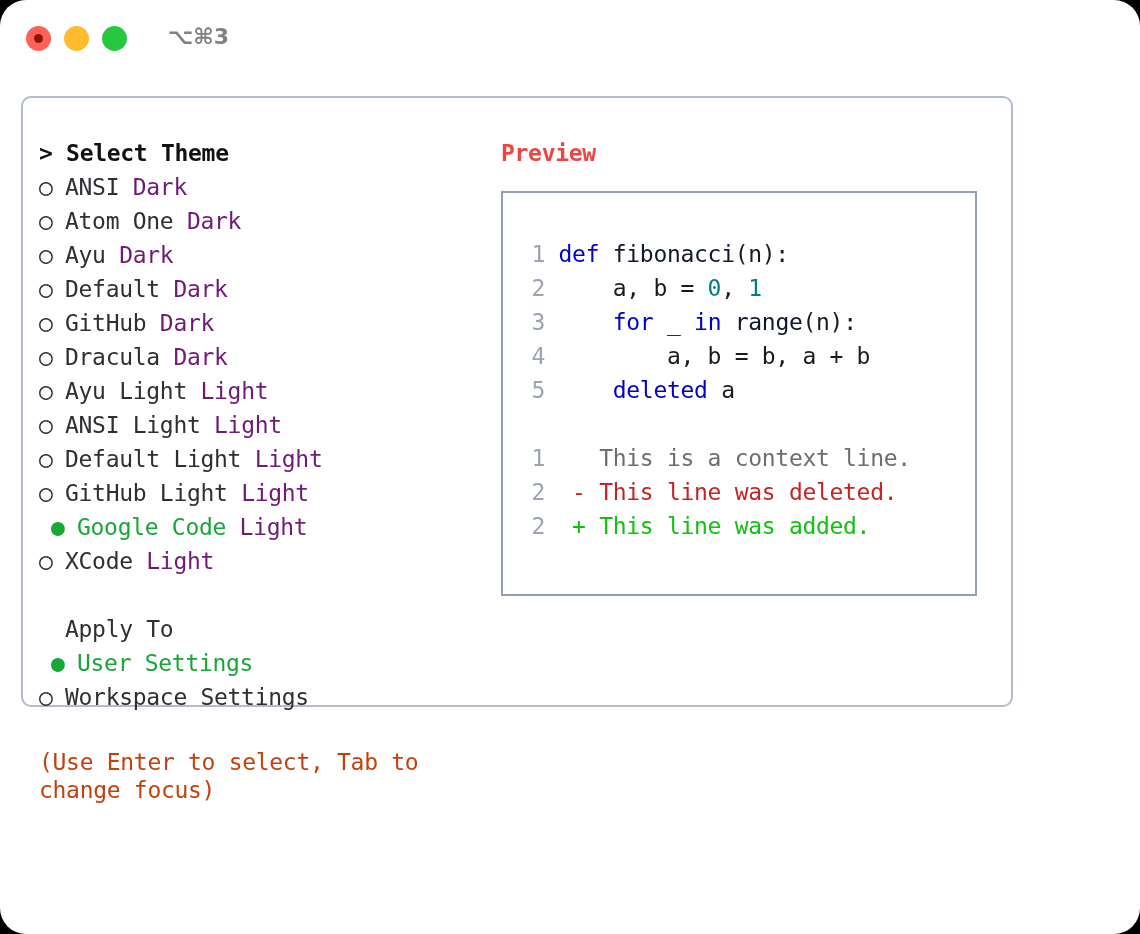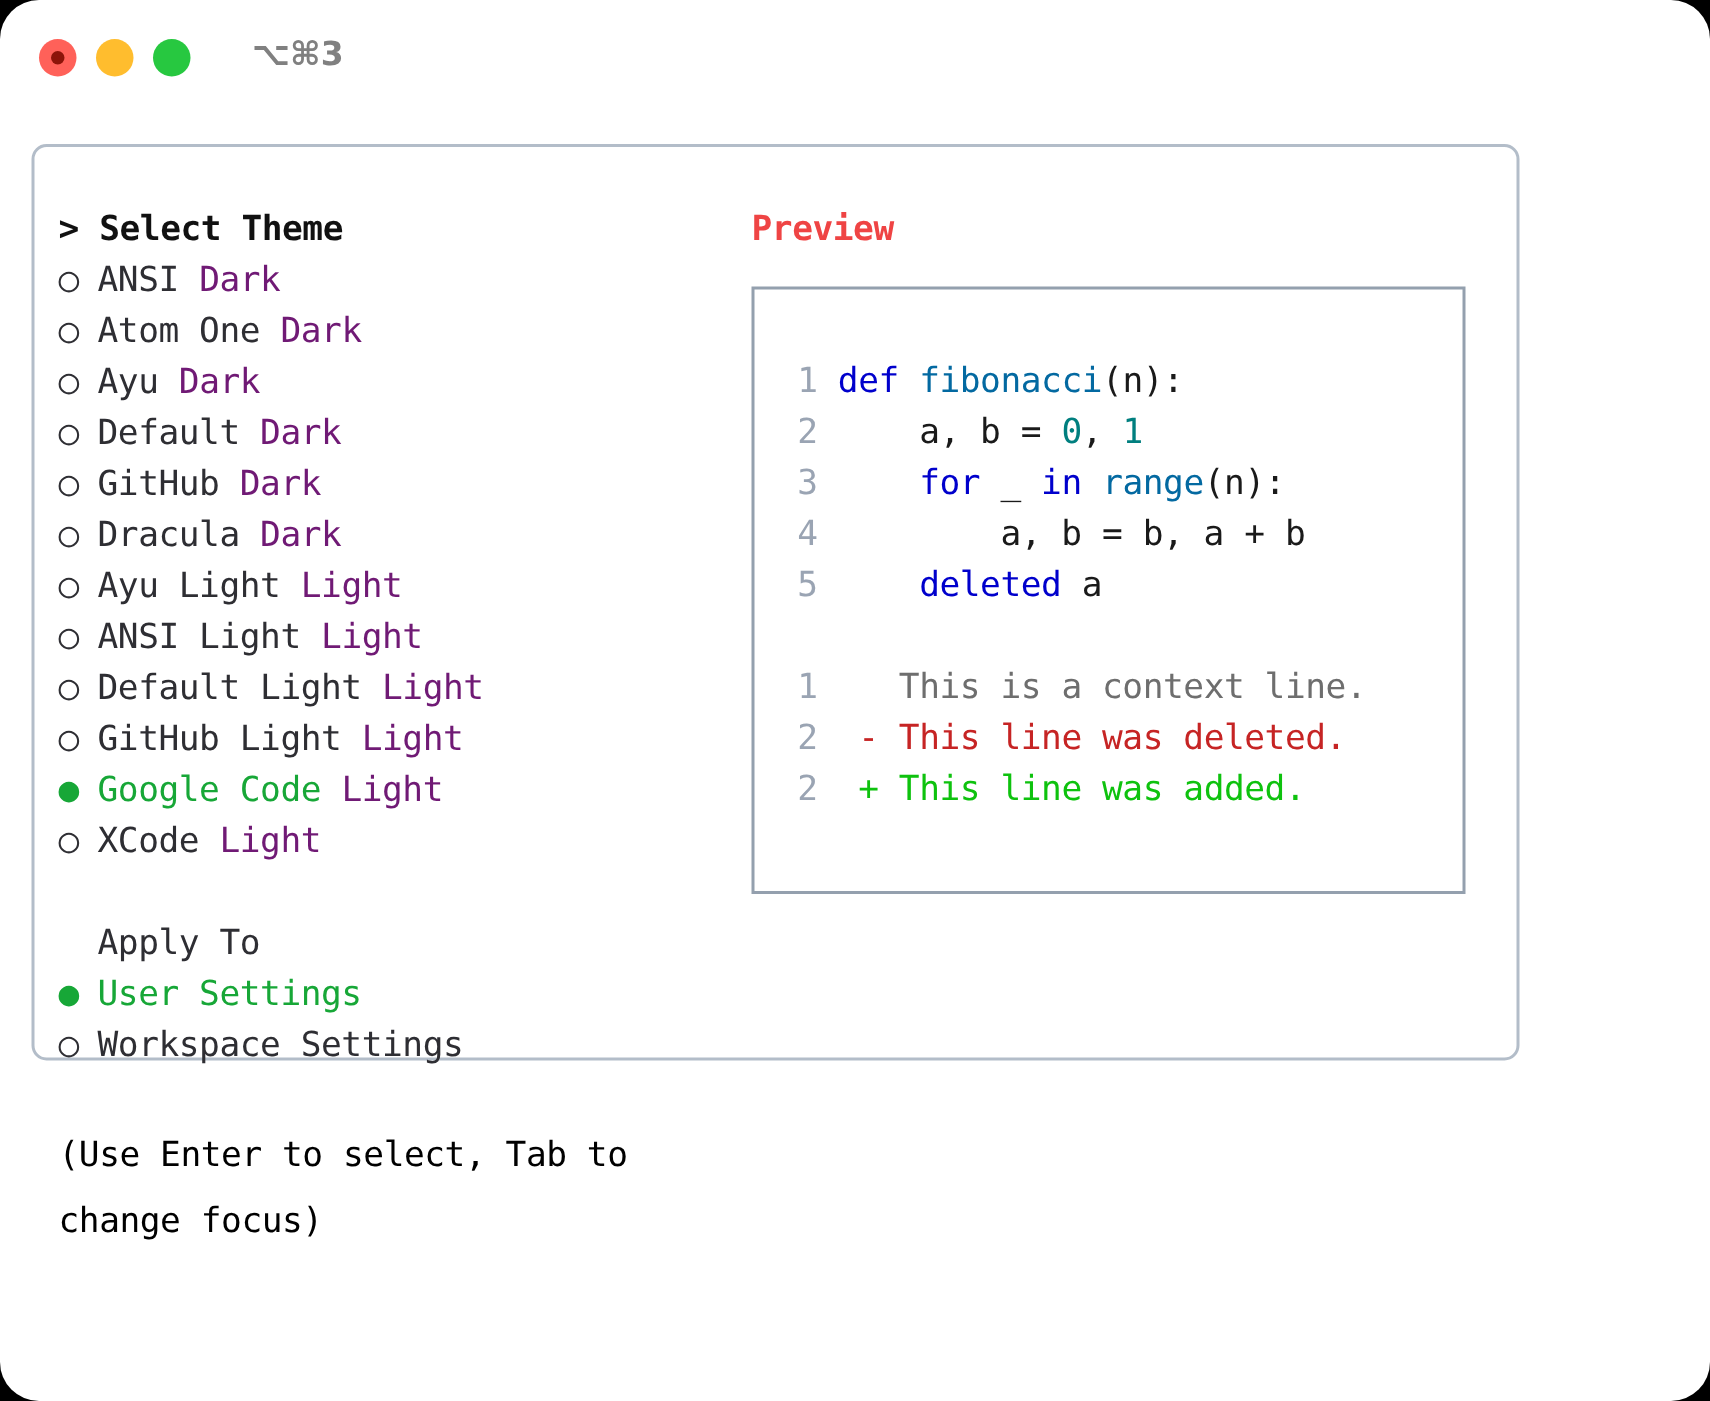--- a/index.html
+++ b/index.html
@@ -100,31 +100,31 @@
     font-size: 23px;
     line-height: 34px;
     color: #2e2e33;
     white-space: pre;
     letter-spacing: -0.3px;
   }
   .bullet {
     display: inline-block;
     width: 26px;
   }
-  .row.selected { color: #17a737; }
+  .row.selected { color: #17a737; margin-left: 12px; }
   .row.selected .bullet { color: #17a737; }
   .tag {
     color: #701a75;
   }
   .spacer-row { height: 34px; }
 
   .hint {
     font-size: 23px;
-    line-height: 44px;
-    color: #000000;
+    line-height: 28px;
+    color: #c2410c;
     white-space: pre-wrap;
     letter-spacing: -0.3px;
     width: 420px;
     margin-top: 34px;
   }
 
   
   .right-col {
     position: absolute;
     left: 478px;
@@ -154,21 +154,21 @@
     letter-spacing: -0.3px;
     padding-left: 14px;
   }
   .lno {
     display: inline-block;
     width: 28px;
     text-align: right;
     color: #9aa4b3;
   }
   .kw  { color: #0000cc; }
-  .fn  { color: #0369a1; }
+  .fn  { color: #0f172a; }
   .num { color: #007f7f; }
   .pl  { color: #1a1a1a; }
   .ctx { color: #6e6e6e; }
   .del { color: #c62424; }
   .add { color: #0ec20e; }
   .gap-line { height: 34px; }
 </style>
 </head>
 <body>
 

